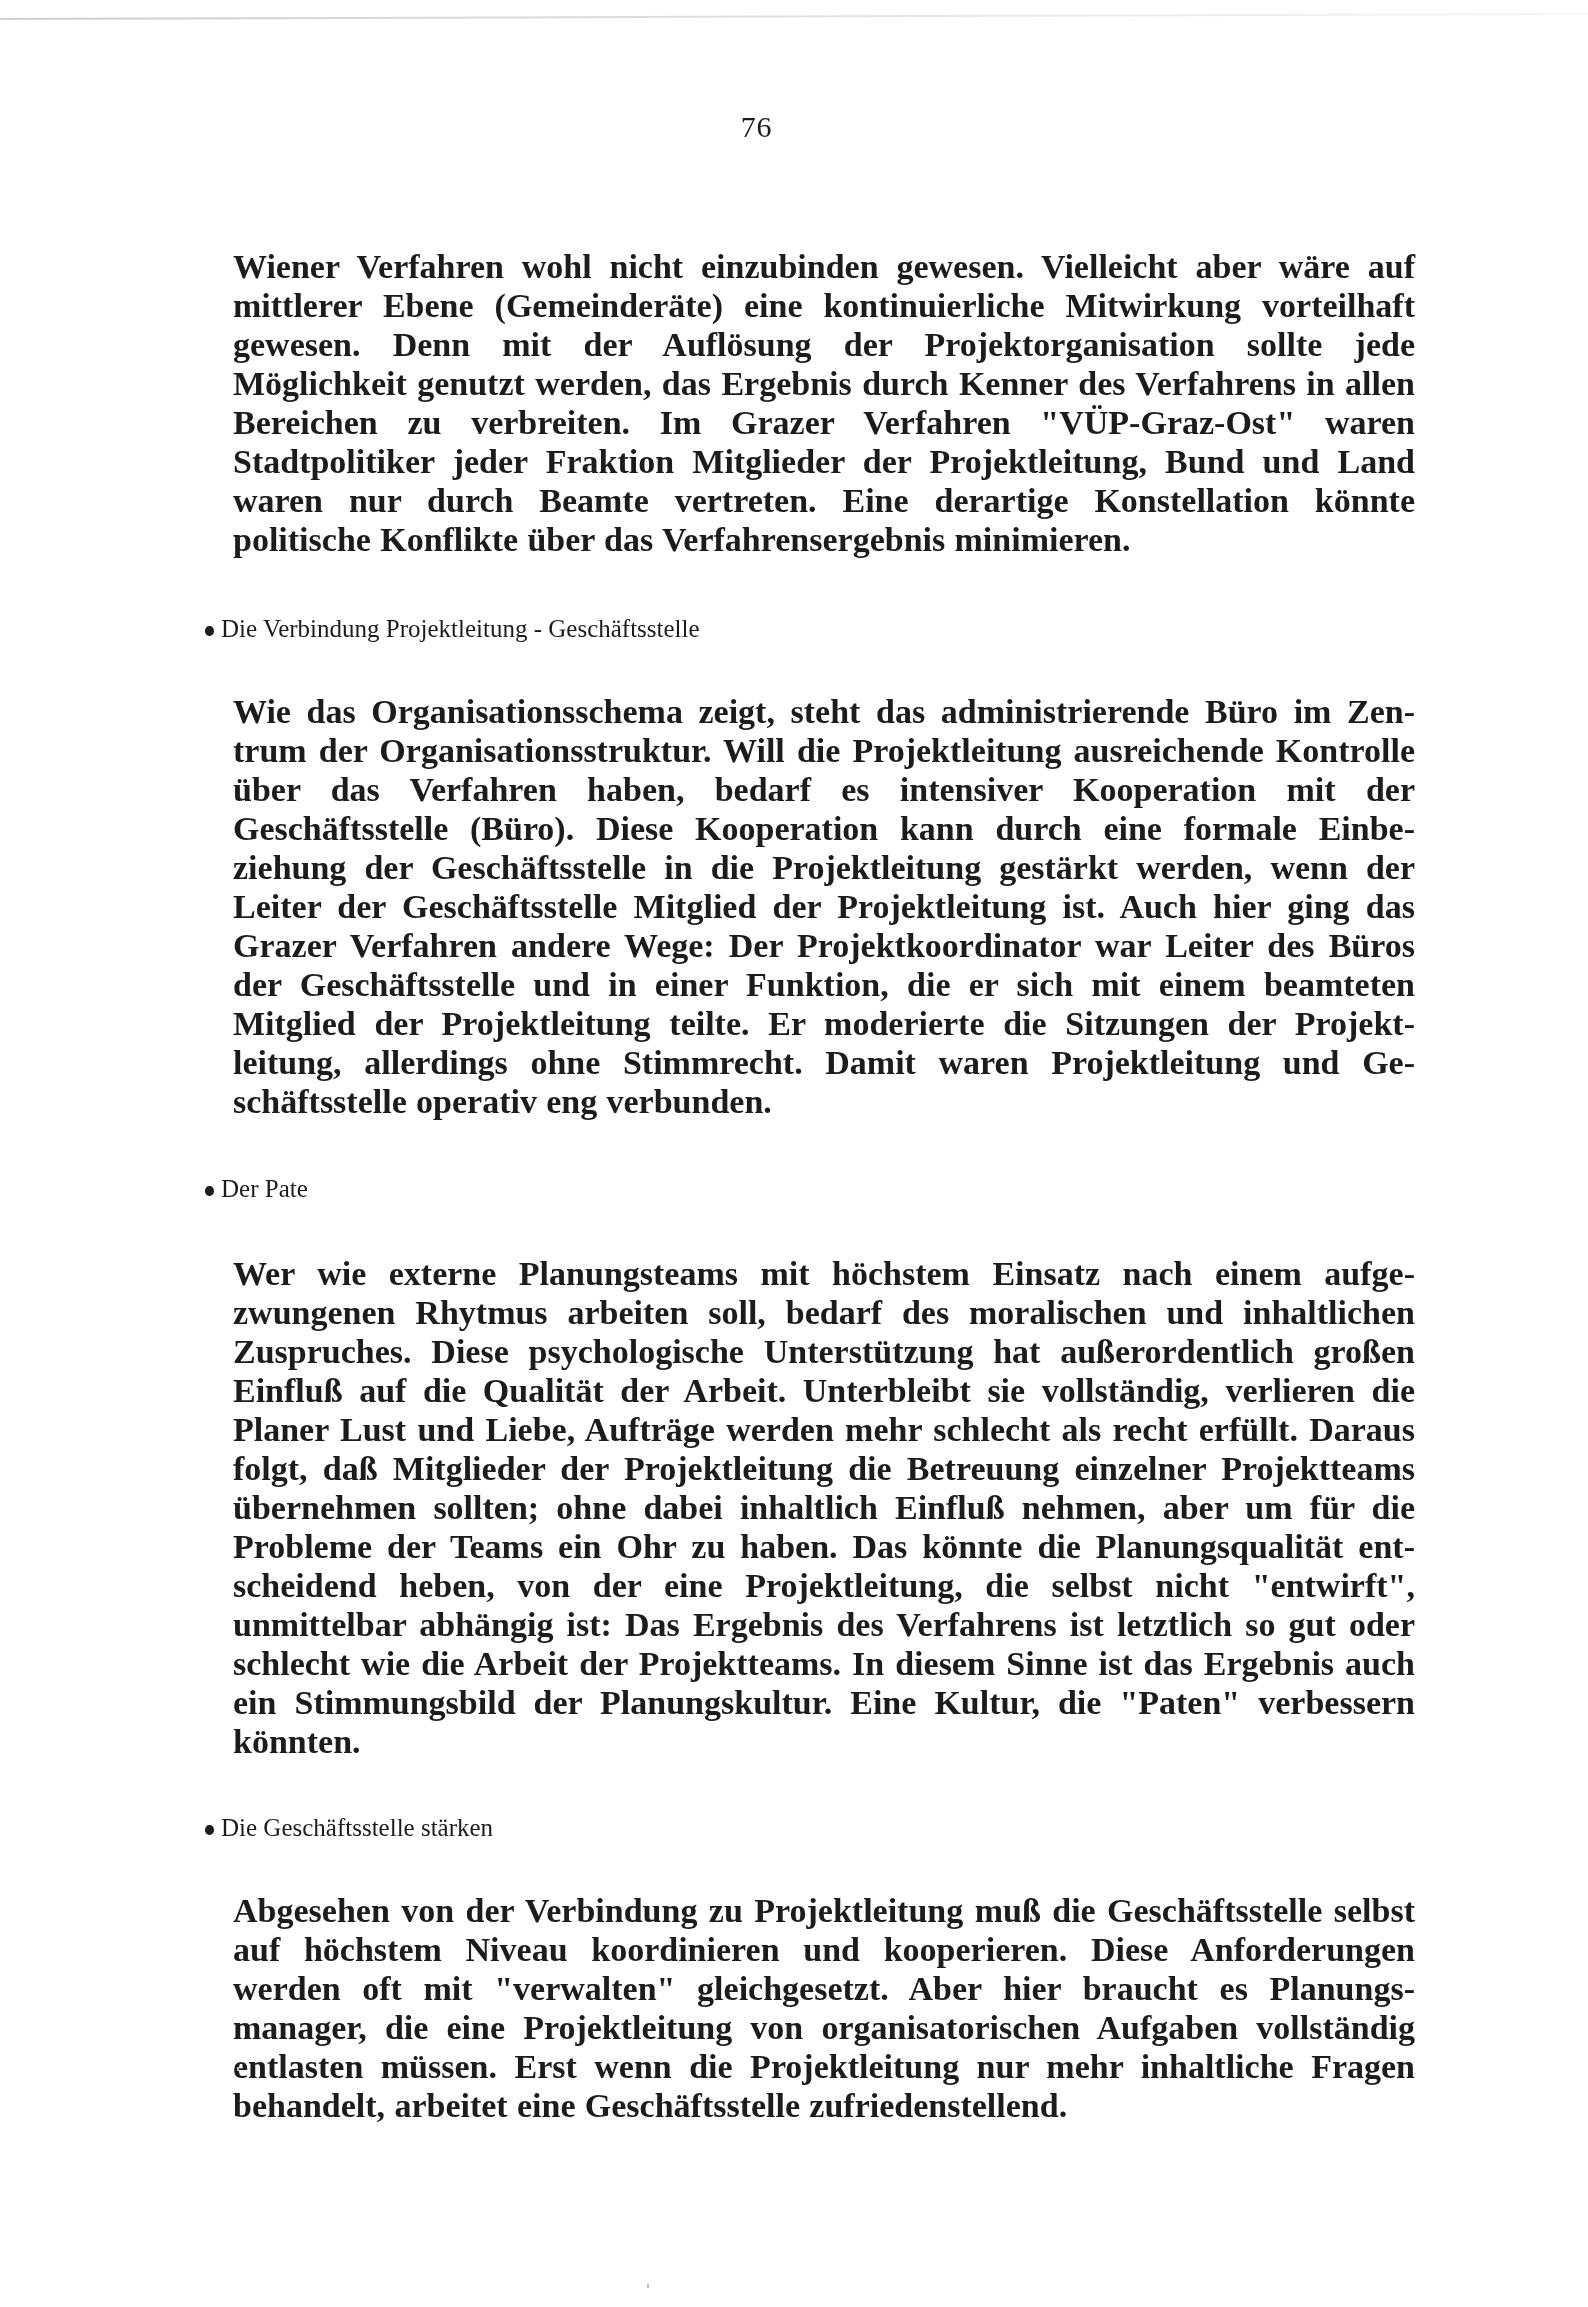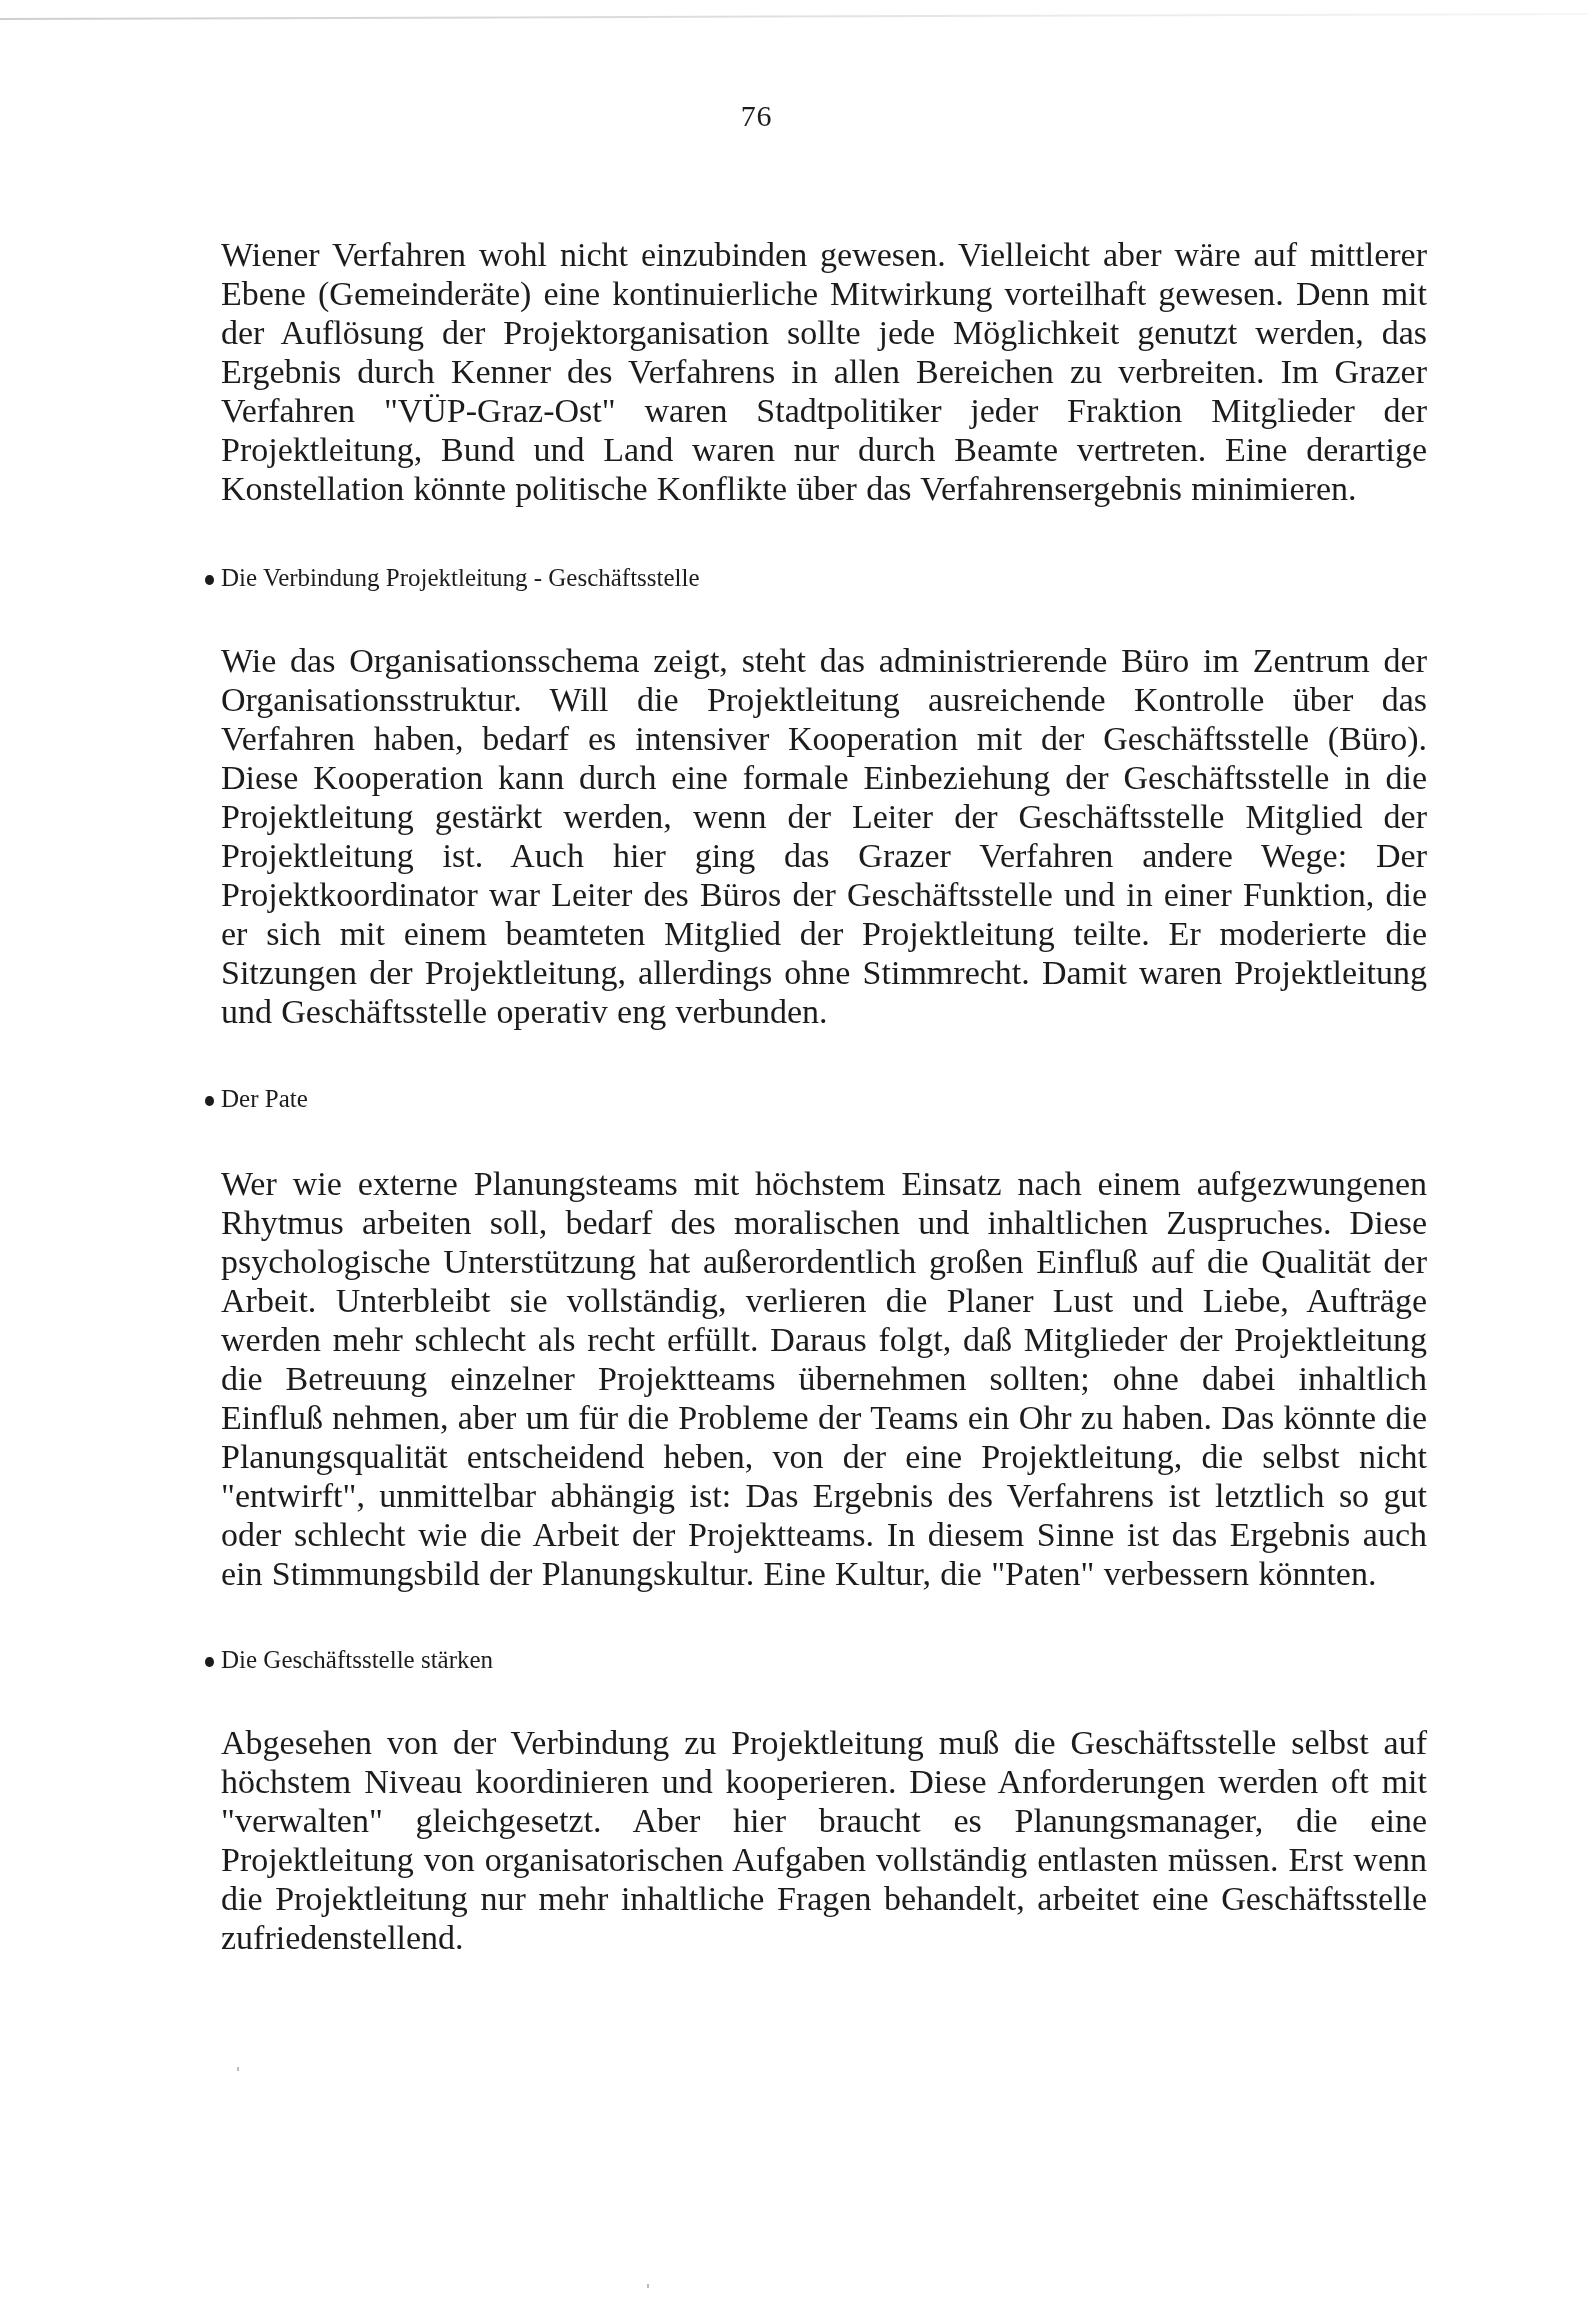--- a/index.html
+++ b/index.html
@@ -20,40 +20,41 @@
     left: 0;
     top: 17.5px;
     width: 1588px;
     height: 1.6px;
     background: linear-gradient(90deg, #cfcfcf 0%, #dcdcdc 40%, #ececec 70%, #f6f6f6 100%);
     transform: rotate(-0.18deg);
     transform-origin: left center;
   }
   .page-number {
     position: absolute;
-    top: 99px;
+    top: 110px;
     left: 0;
     width: 1513px;
     text-align: center;
     font-size: 30px;
     letter-spacing: 0.8px;
   }
   .content {
     position: absolute;
     left: 221px;
     top: 235px;
     width: 1206px;
   }
   p.body-text {
-    margin: 0;
+    margin: 12px;
     font-size: 34px;
     line-height: 39px;
     text-align: justify;
     hyphens: manual;
     word-spacing: 0.8px;
+    font-weight: bold;
   }
   .section {
     position: relative;
   }
   .bullet-heading {
     position: relative;
     font-size: 25px;
     line-height: 38px;
     margin: 0;
   }

